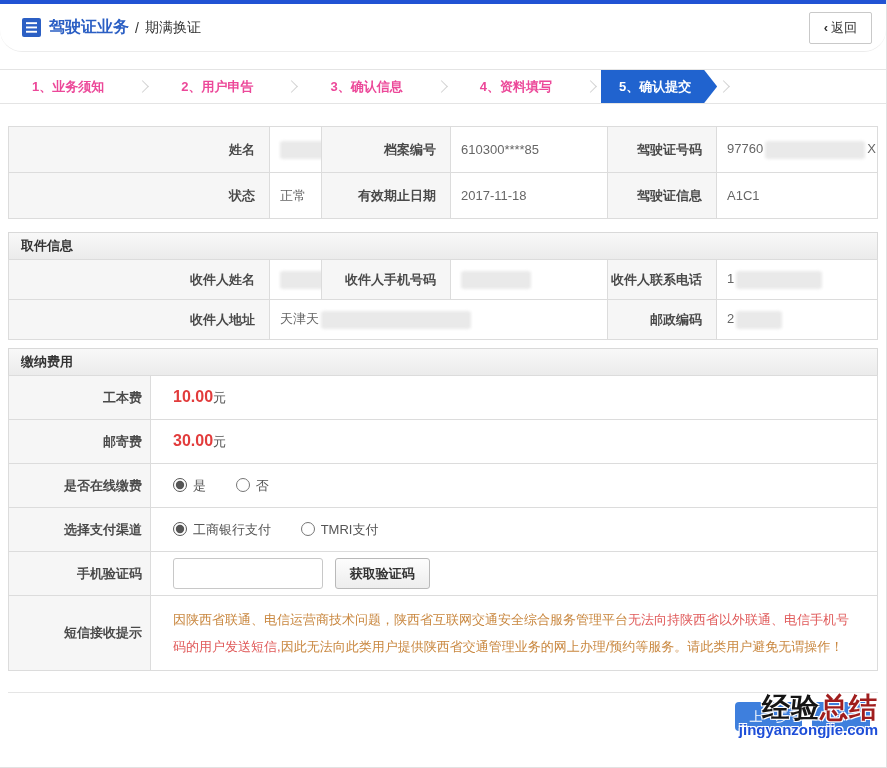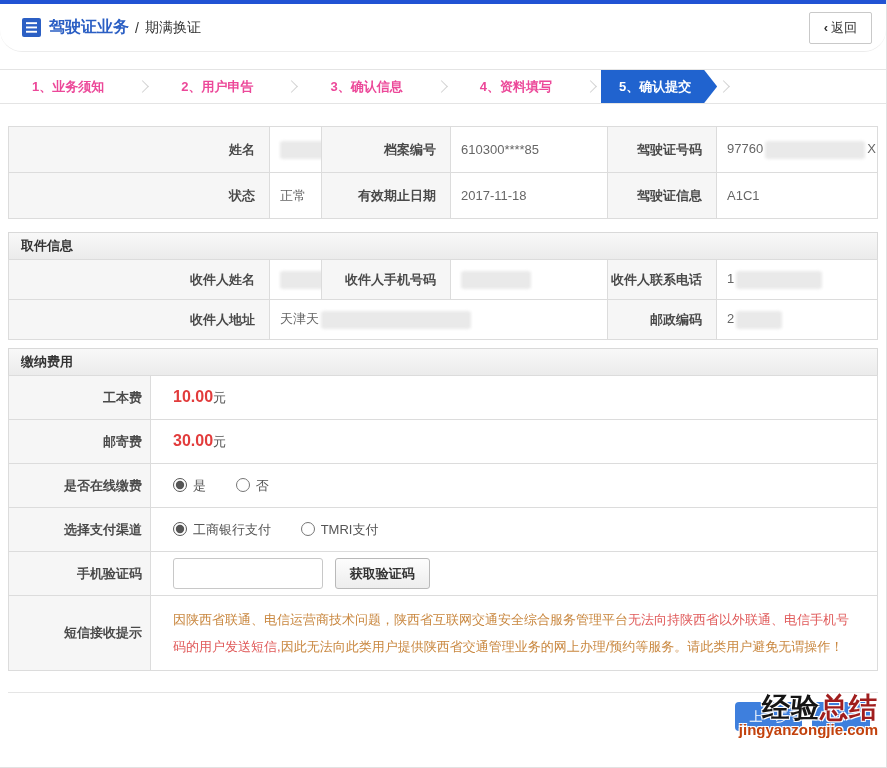--- a/index.html
+++ b/index.html
@@ -50,21 +50,21 @@
   .notice-cell { line-height:27px; padding:10px 16px 10px 14px; }
   .n-orange { color:#c9873f; }
   .n-red { color:#e05a5a; }
   
   .footer { margin-top:21px; border-top:1px solid #e5e5e5; padding:9px 8px 0 0; text-align:right; position:relative; height:50px; }
   .btn-blue { display:inline-block; min-width:56px; height:29px; line-height:29px; background:#3e7fdd; border:none; border-radius:4px; color:#fff; font-size:13px; padding:0 14px; cursor:pointer; vertical-align:top; margin-left:6px; font-family:inherit; }
   .watermark { position:absolute; right:0; top:0px; text-align:right; pointer-events:none; line-height:1.05; }
   .wm1 { font-size:28px; font-weight:bold; color:#151515; letter-spacing:1px;
     text-shadow:-1px -1px 0 #fff,1px -1px 0 #fff,-1px 1px 0 #fff,1px 1px 0 #fff; }
   .wm1 .red { color:#a01d1d; }
-  .wm2 { font-size:15px; font-weight:bold; color:#c2410c;
+  .wm2 { font-size:15px; font-weight:bold; color:#1d4ed8;
     text-shadow:-1px -1px 0 #fff,1px -1px 0 #fff,-1px 1px 0 #fff,1px 1px 0 #fff; }
 </style>
 </head>
 <body>
 
 <div class="topbar"></div>
 
 <div class="hdr">
   <svg class="hdr-icon" viewBox="0 0 19 19">
     <rect x="0" y="0" width="19" height="19" rx="2" fill="#2b5fc4"></rect>

